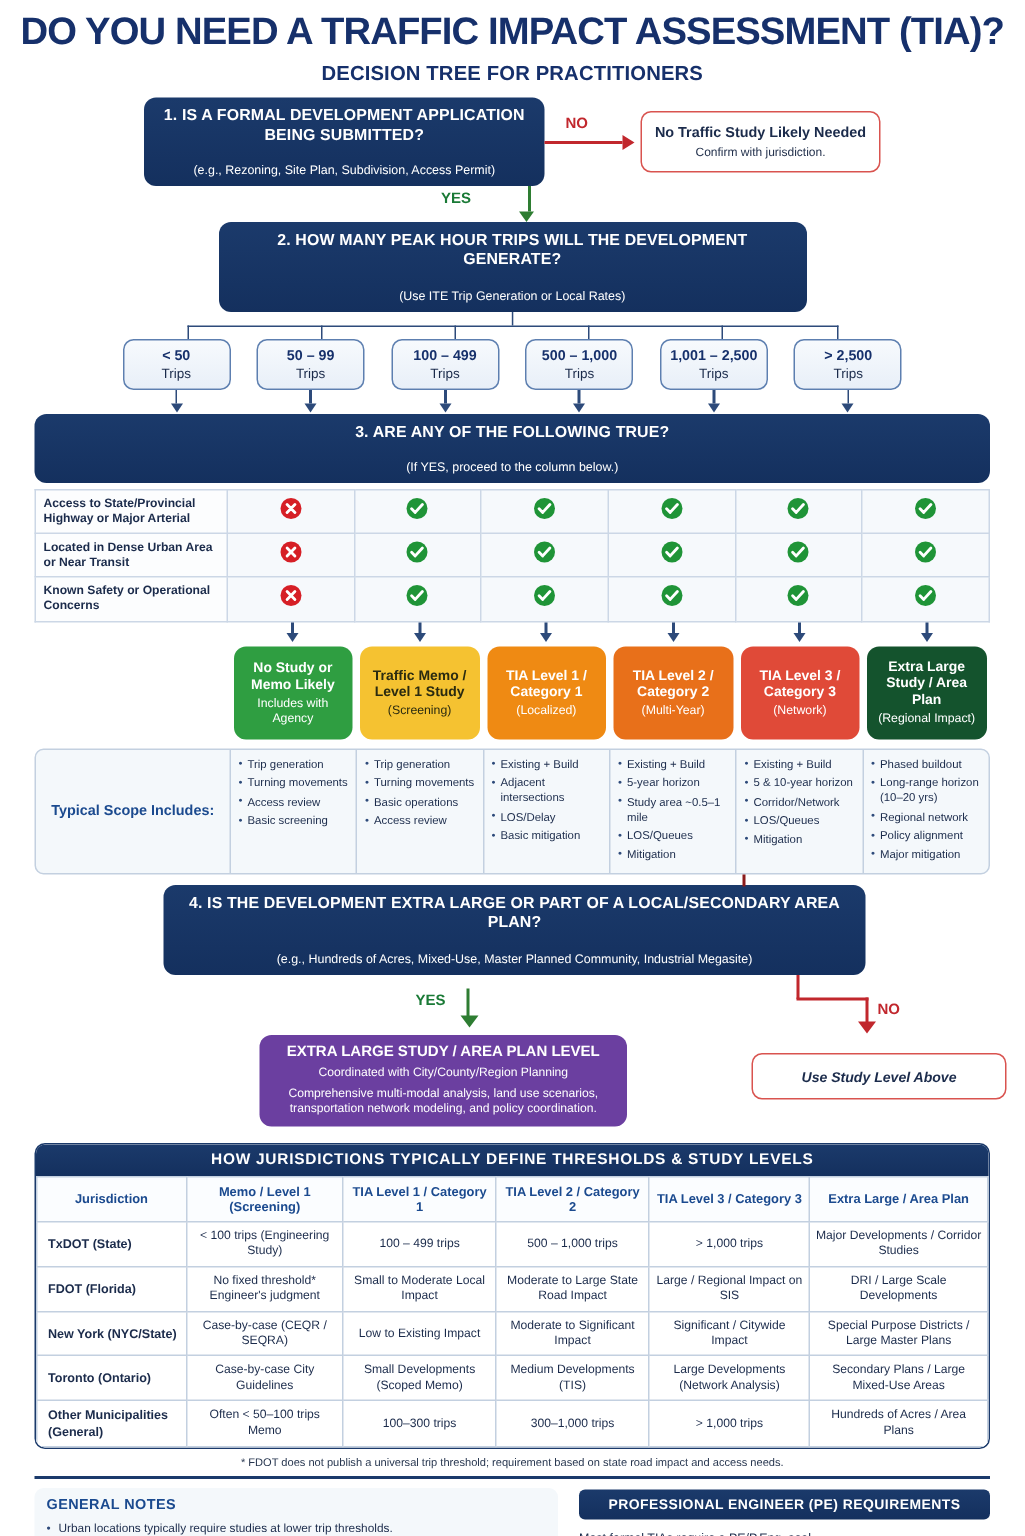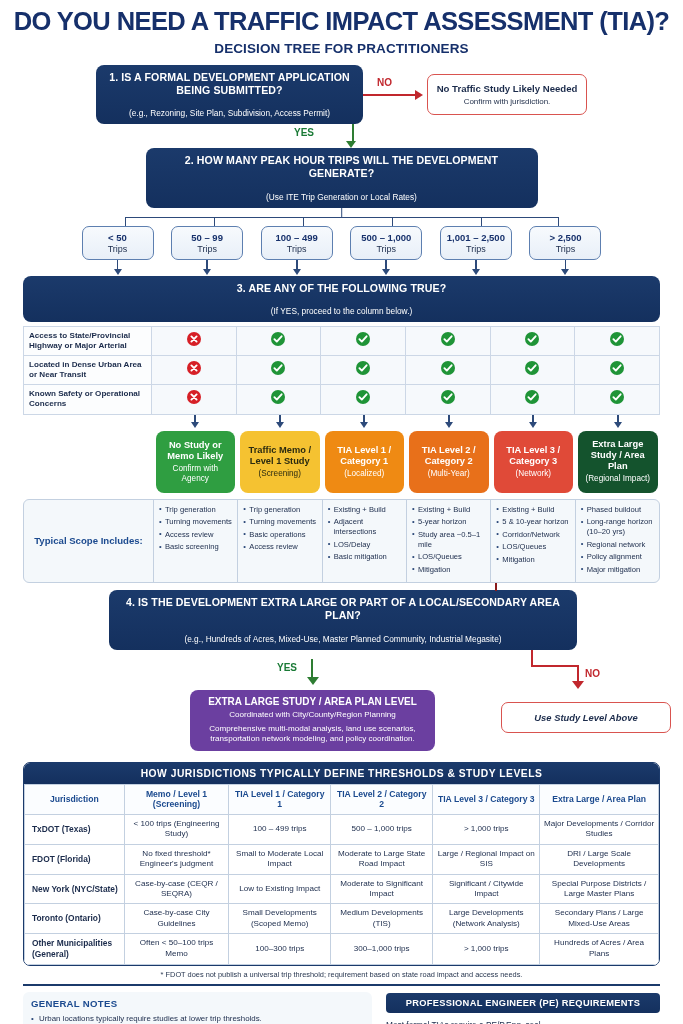--- a/index.html
+++ b/index.html
@@ -147,21 +147,21 @@
               border-top:8px solid #2e7d32;border-left:6px solid transparent;border-right:6px solid transparent;}
   .no2-vline { position:absolute; left:508px; top:0px; width:2px; height:16px; background:#c1272d; }
   .no2-hline { position:absolute; left:508px; top:15px; width:48px; height:2px; background:#c1272d; }
   .no2-vline2 { position:absolute; left:554px; top:15px; width:2px; height:17px; background:#c1272d; }
   .no2-tri { position:absolute; left:549px; top:31px; width:0;height:0;
              border-top:8px solid #c1272d;border-left:6px solid transparent;border-right:6px solid transparent;}
   .no2-label { position:absolute; left:562px; top:18px; color:#c1272d; font-weight:700; font-size:10px;}
 
   .q4results { position:relative; width:637px; margin:0 auto; height: 66px; }
   .purple {
-    position:absolute; left:167px; top:0; width:245px;
+    position:absolute; left:150px; top:0; width:245px;
     background:#6b3fa0; border-radius:8px; color:#fff; text-align:center; padding:6px 8px;
   }
   .purple .p1 { font-size:10px; font-weight:700; }
   .purple .p2 { font-size:8.1px; margin-top:3px; }
   .purple .p3 { font-size:8.1px; margin-top:5px; line-height:1.3; }
   .usebox {
     position:absolute; left:478px; top:12px; width:170px;
     border:1.3px solid #d9534f; border-radius:7px; background:#fff;
     text-align:center; padding:9px 6px;
     font-size:9.4px; font-weight:700; font-style:italic; color:#1b2b4b;
@@ -399,21 +399,21 @@
       </span>
     <span class="cellarr">
         <span class="ln"></span>
         <span class="tri"></span>
       </span>
   </div>
 
   <div class="outcomes" id="outcomes-row">
       <div class="outcome" style="background: rgb(47, 158, 65);">
         <div class="o1">No Study or Memo Likely</div>
-        <div class="o2">Confirm with Agency</div>
+        <div class="o2">Includes with Agency</div>
       </div>
       <div class="outcome" style="background: rgb(245, 194, 49); color: rgb(43, 43, 16);">
         <div class="o1">Traffic Memo / Level 1 Study</div>
         <div class="o2">(Screening)</div>
       </div>
       <div class="outcome" style="background: rgb(239, 138, 19);">
         <div class="o1">TIA Level 1 / Category 1</div>
         <div class="o2">(Localized)</div>
       </div>
       <div class="outcome" style="background: rgb(232, 112, 26);">
@@ -523,21 +523,21 @@
             <th class="first">Jurisdiction</th>
             <th>Memo / Level 1 (Screening)</th>
             <th>TIA Level 1 / Category 1</th>
             <th>TIA Level 2 / Category 2</th>
             <th>TIA Level 3 / Category 3</th>
             <th>Extra Large / Area Plan</th>
           </tr>
         </thead>
       <tbody id="jt-body">
           <tr>
-            <td class="first">TxDOT (Texas)</td>
+            <td class="first">TxDOT (State)</td>
             <td>&lt; 100 trips (Engineering Study)</td>
             <td>100 – 499 trips</td>
             <td>500 – 1,000 trips</td>
             <td>&gt; 1,000 trips</td>
             <td>Major Developments / Corridor Studies</td>
           </tr>
           <tr>
             <td class="first">FDOT (Florida)</td>
             <td>No fixed threshold* Engineer's judgment</td>
             <td>Small to Moderate Local Impact</td>

